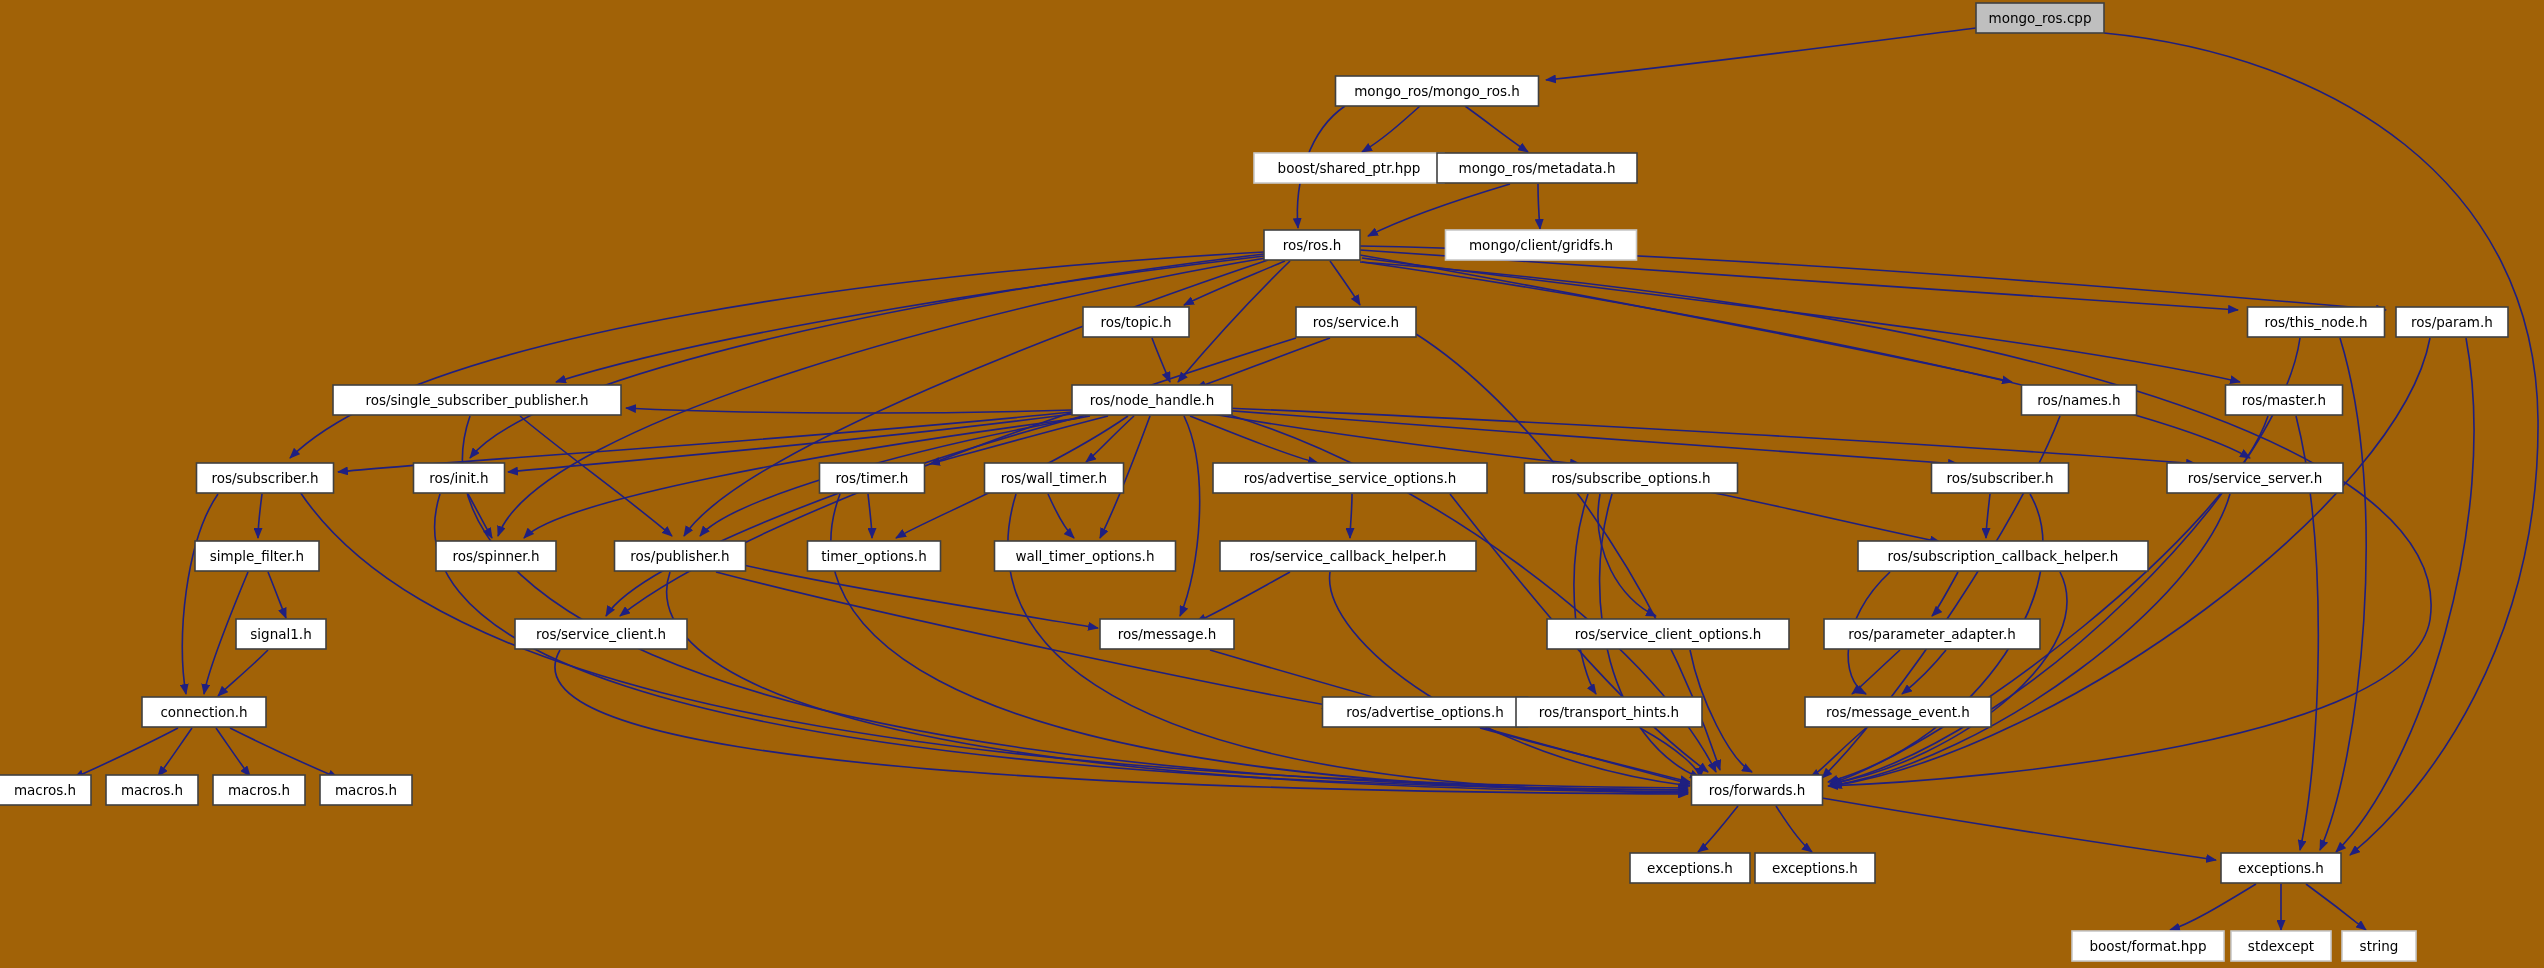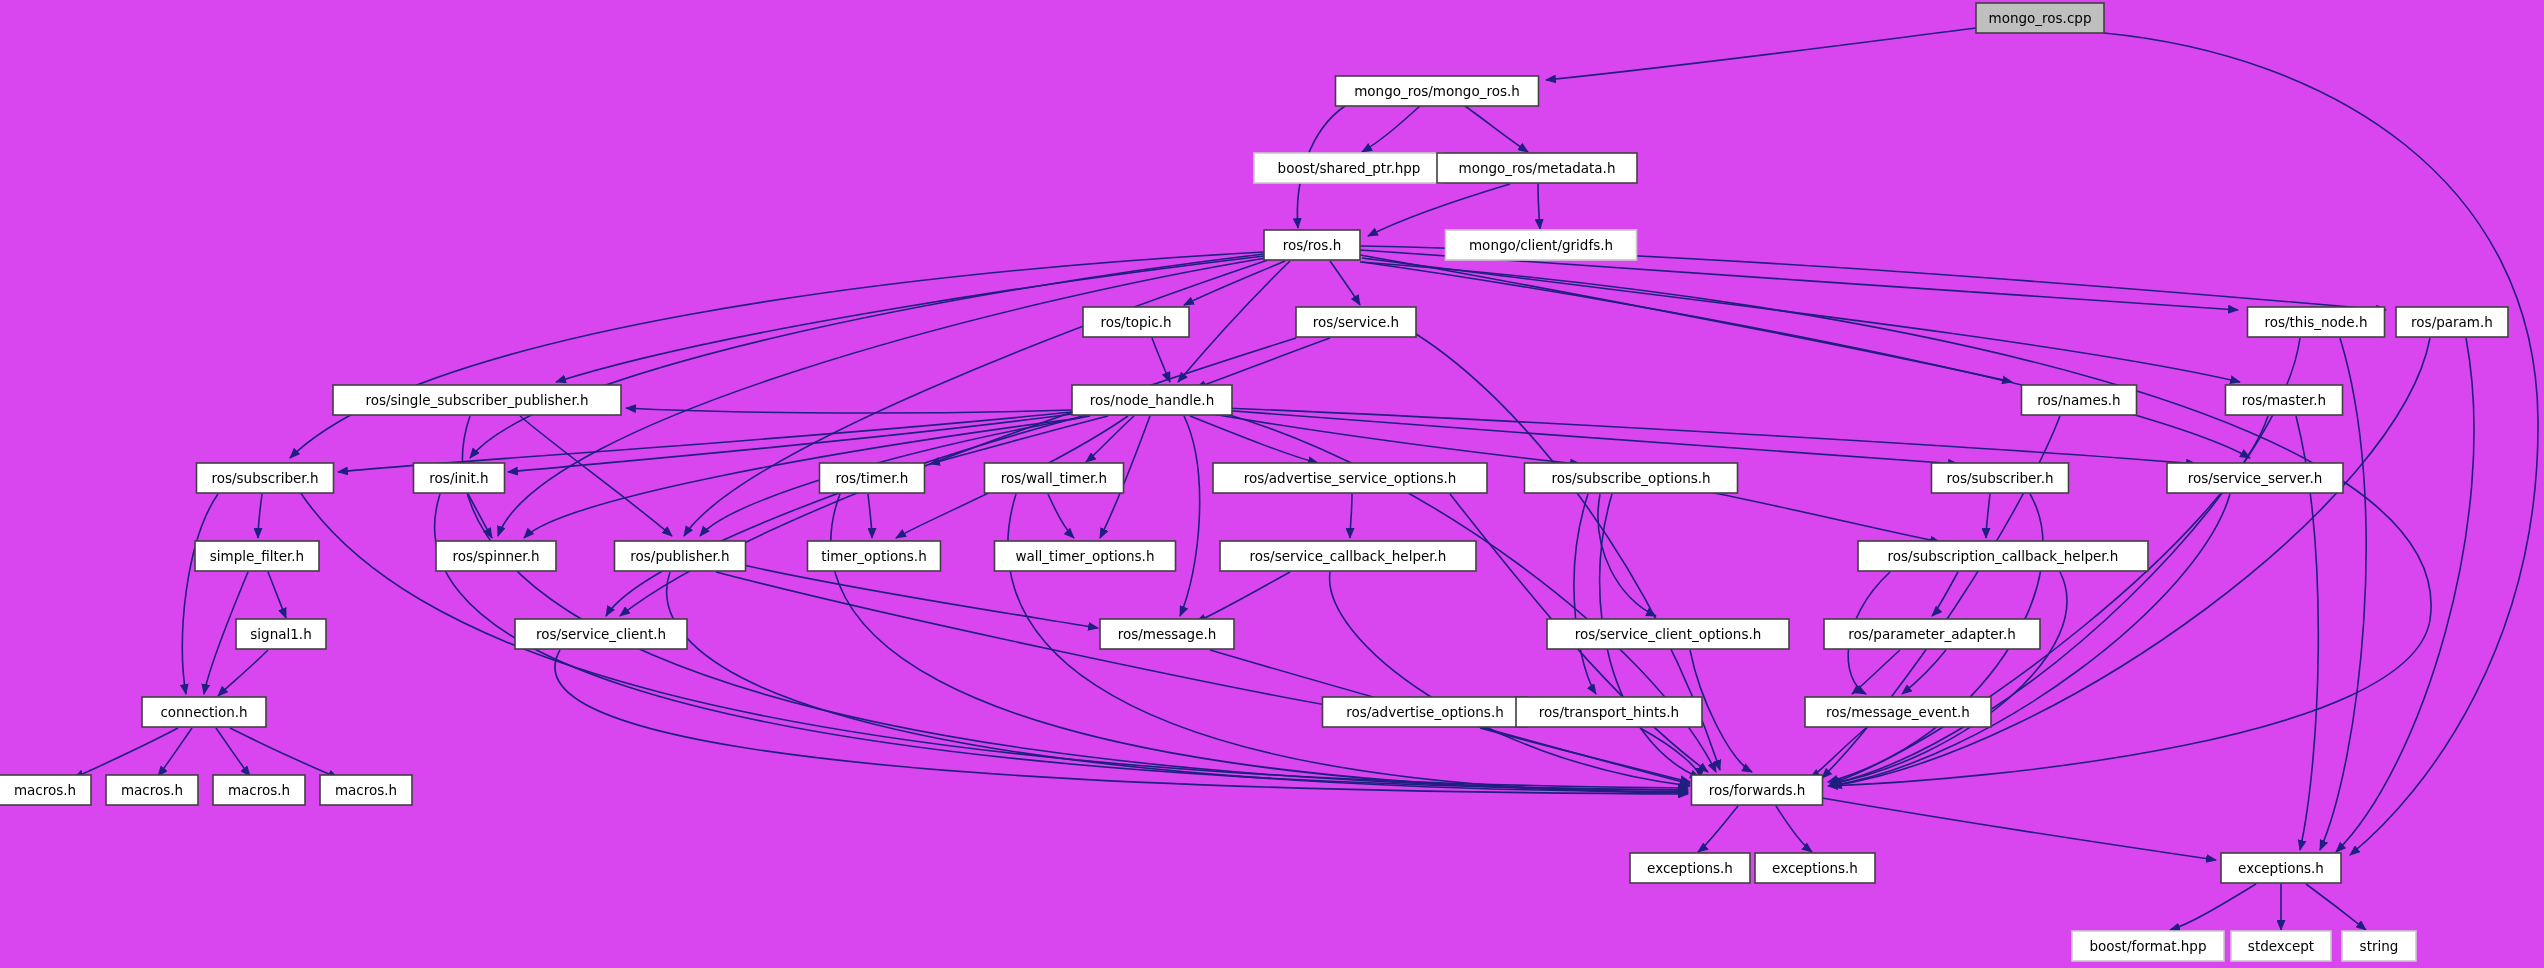--- a/index.html
+++ b/index.html
@@ -1,17 +1,17 @@
 <!DOCTYPE html>
 <html><head>
 <meta charset="utf-8">
 <style>
   html,body{margin:0;padding:0;background:#ffffff;}
   body{font-family:"DejaVu Sans","Liberation Sans",sans-serif;}
-  #graph-wrap{position:relative;width:2544px;height:968px;background:#d946ef;overflow:hidden;}
+  #graph-wrap{position:relative;width:2544px;height:968px;background:#a16207;overflow:hidden;}
   svg.graph{position:absolute;left:0;top:0;width:2544px;height:968px;}
   .edge{fill:none;stroke:#1f1f80;stroke-width:1.6;}
   .arrow{fill:#1f1f80;stroke:none;}
   .nodebox{fill:#ffffff;stroke:#404040;stroke-width:1.6;}
   .nodebox.root{fill:#bfbfbf;stroke:#404040;}
   .nodebox.ext{fill:#ffffff;stroke:#c8c8c8;}
   .nodelabel{font-family:"DejaVu Sans","Liberation Sans",sans-serif;font-size:13.5px;fill:#000000;text-anchor:middle;dominant-baseline:middle;}
 </style>
 </head>
 <body>

